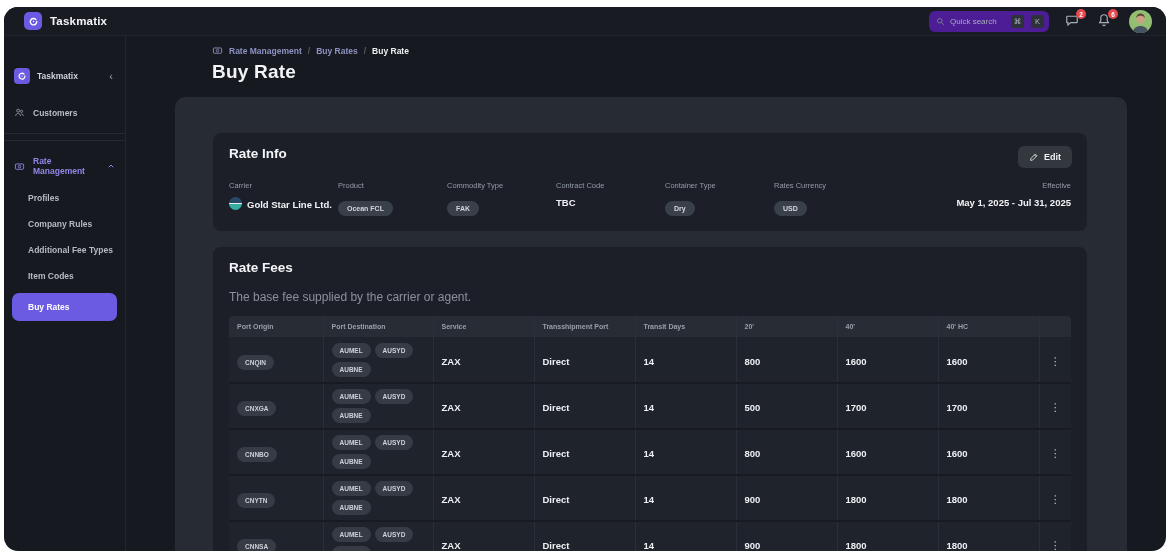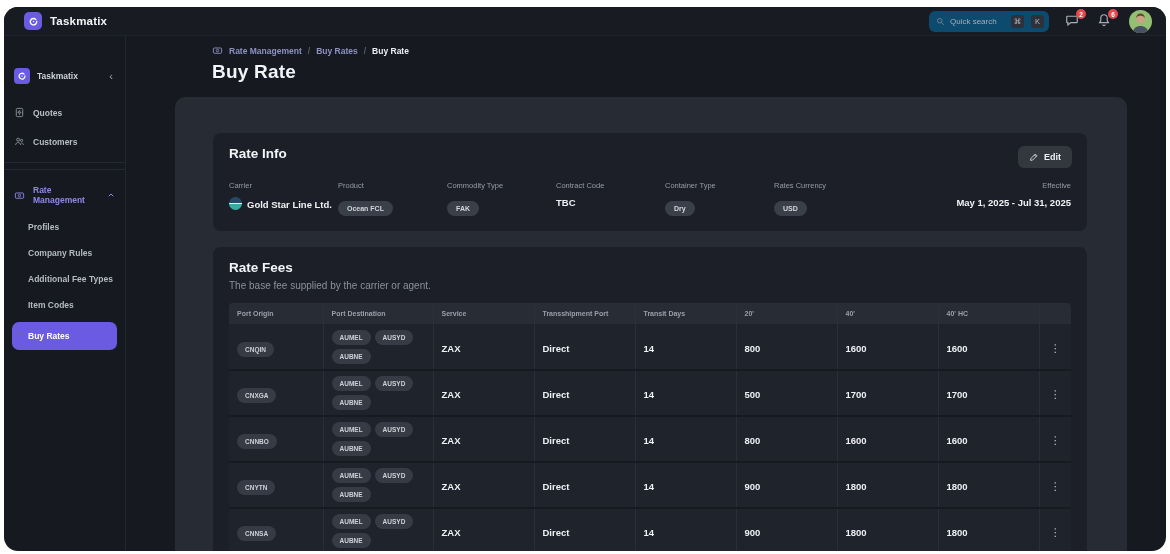--- a/index.html
+++ b/index.html
@@ -12,21 +12,21 @@
   
   .topbar { position:absolute; top:0; left:0; right:0; height:29px;
     display:flex; justify-content:space-between; align-items:center;
     padding:0 14px 0 20px; background:#181b22; border-bottom:1px solid #1f232b; }
   .brand { display:flex; align-items:center; gap:8px; }
   .logo-badge { width:18px; height:18px; border-radius:5px; background:#6a5be2;
     display:flex; align-items:center; justify-content:center; }
   .logo-badge svg { width:11px; height:11px; }
   .brand-name { font-size:11.5px; font-weight:700; color:#f4f5f7; letter-spacing:.2px; }
   .topbar-right { display:flex; align-items:center; gap:16px; }
-  .search { width:120px; height:21px; background:#0c4a6e; border-radius:6px;
+  .search { width:120px; height:21px; background:#4c1d95; border-radius:6px;
     display:flex; align-items:center; gap:5px; padding:0 5px 0 7px; cursor:text; }
   .search svg { width:9px; height:9px; flex:none; }
   .search-ph { flex:1; font-size:8px; color:#a7adb7; }
   .kbd { width:13px; height:13px; background:#2c313a; border-radius:3px; color:#b3b9c2;
     font-size:7.5px; display:flex; align-items:center; justify-content:center; margin-left:2px; }
   .icon-btn { position:relative; width:16px; height:16px; cursor:pointer; }
   .icon-btn svg { width:14px; height:14px; }
   .nbadge { position:absolute; top:-4px; right:-5px; min-width:10px; height:10px;
     background:#e5484d; border-radius:6px; color:#fff; font-size:6.5px; font-weight:700;
     display:flex; align-items:center; justify-content:center; padding:0 2px; }
@@ -65,21 +65,21 @@
     font-weight:700; color:#f3f4f7; letter-spacing:.2px; }
   .panel { position:absolute; left:49px; top:61px; width:952px; height:480px;
     background:#262b34; border-radius:10px; }
 
   .card { position:absolute; left:38px; width:874px; background:#1c1f27; border-radius:8px; overflow:hidden; }
   .card-rate-info { top:36px; height:98px; }
   .card-rate-fees { top:150px; height:320px; }
   .card-head { display:flex; justify-content:space-between; align-items:flex-start;
     padding:13px 15px 0 16px; }
   .card-title { font-size:13.5px; font-weight:700; color:#f2f4f7; }
-  .card-sub { font-size:10px; color:#8a919d; margin-top:5px; padding:0 16px; }
+  .card-sub { font-size:12px; color:#8a919d; margin-top:15px; padding:0 16px; }
   .edit-btn { display:flex; align-items:center; gap:5px; background:#33383f;
     border:none; border-radius:6px; padding:6px 11px; font-size:9px; font-weight:700;
     color:#eef0f3; cursor:pointer; font-family:inherit; }
   .edit-btn svg { width:10px; height:10px; }
 
   .fields { display:flex; padding:13px 16px 0 16px; }
   .field { width:109px; }
   .field:last-child { width:auto; flex:1;text-align:right; }
   .f-label { font-size:7.5px; color:#959ca7; margin-bottom:7px; }
   .f-value { font-size:9.5px; font-weight:700; color:#f0f2f5; }
@@ -158,29 +158,20 @@
       <span class="side-logo">
         <svg viewBox="0 0 24 24" fill="none" stroke="#fff" stroke-width="3" stroke-linecap="round">
           <path d="M17 7.5a7 7 0 1 0 2 4.5"></path>
             <circle cx="12" cy="12" r="1.5" fill="#fff" stroke="none"></circle>
         </svg>
       </span>
       <span class="side-brand-name">Taskmatix</span>
       <span class="collapse">‹</span>
     </div>
     <nav id="side-nav">
-        <div class="nav-item">
-          <span style="display: flex;">
-            <svg viewBox="0 0 24 24" fill="none" stroke="#8f96a1" stroke-width="2">
-              <rect x="5" y="3" width="14" height="18" rx="2.5"></rect>
-              <path d="M12 7v2m0 6v2m-2.5-6.5h4a1.5 1.5 0 0 1 0 3h-3a1.5 1.5 0 0 1 0-3z"></path>
-            </svg>
-          </span>
-          <span>Quotes</span>
-        </div>
         <div class="nav-item">
           <span style="display: flex;">
             <svg viewBox="0 0 24 24" fill="none" stroke="#8f96a1" stroke-width="2">
               <circle cx="9" cy="8" r="3.2"></circle>
               <circle cx="16.5" cy="9.5" r="2.4"></circle>
               <path d="M3.5 19.5c.6-3.6 3-5.3 5.5-5.3s4.9 1.7 5.5 5.3"></path>
               <path d="M16 14.8c2.3.2 4 1.8 4.5 4.7"></path>
             </svg>
           </span>
           <span>Customers</span>

